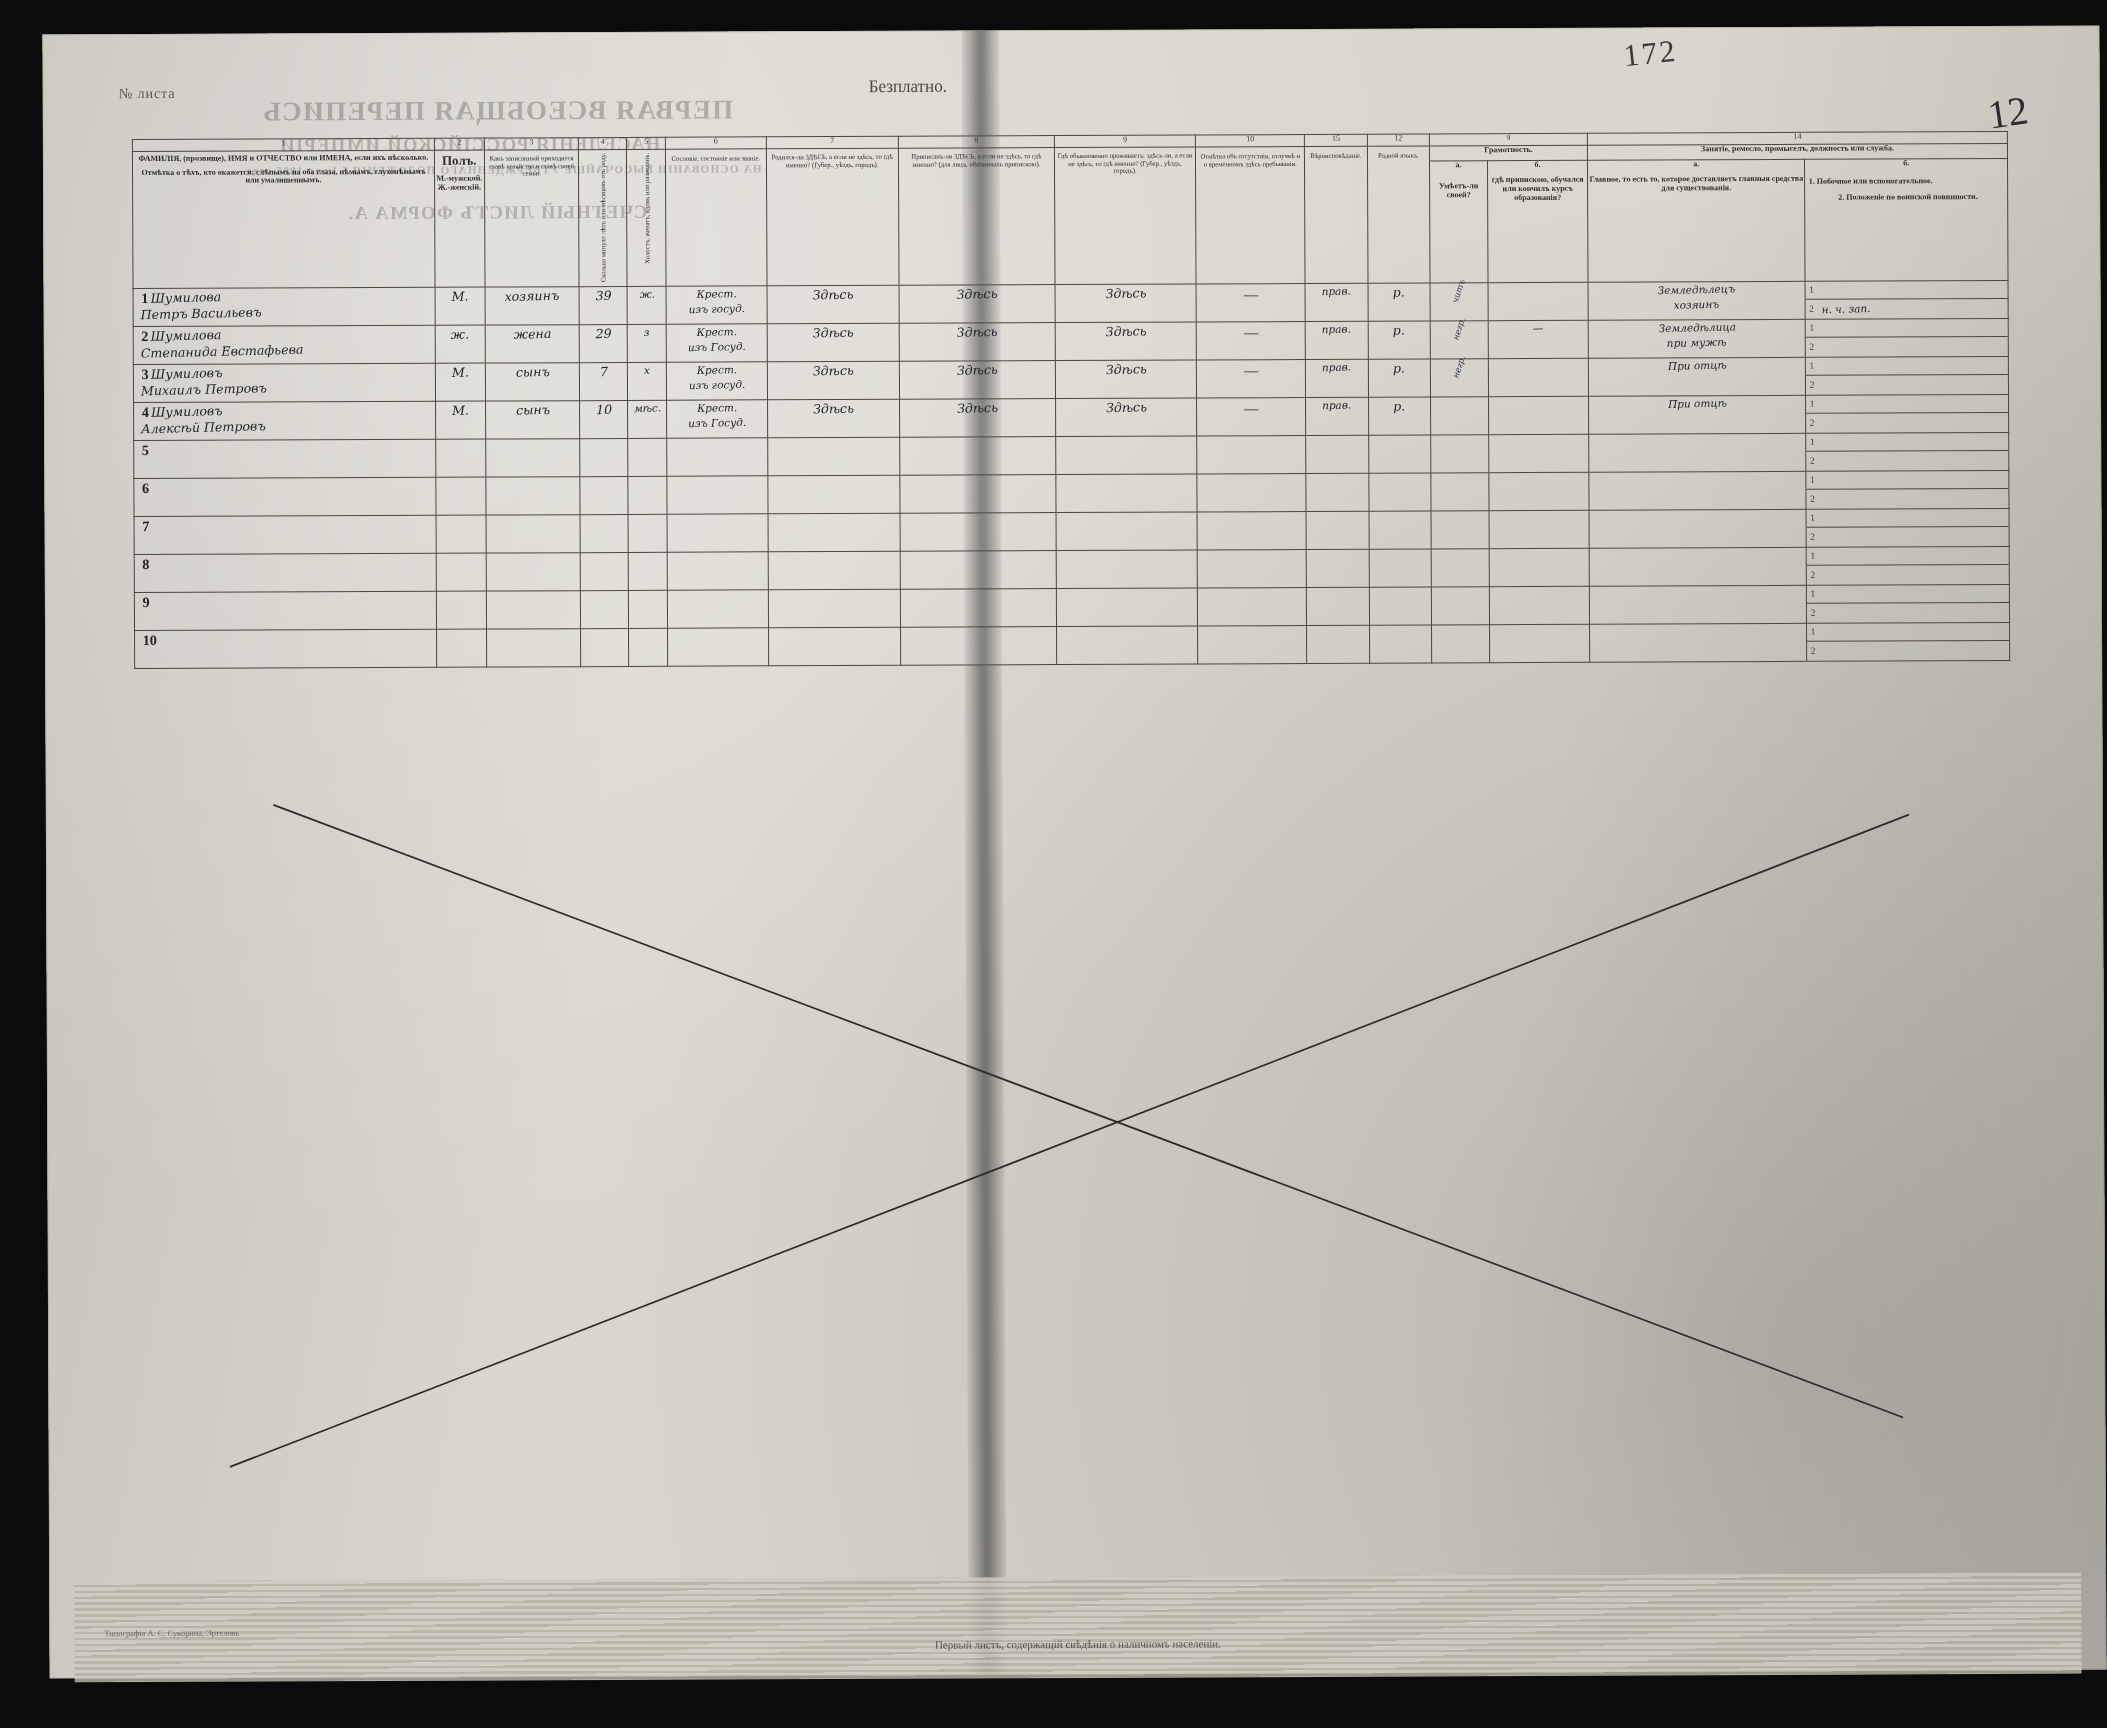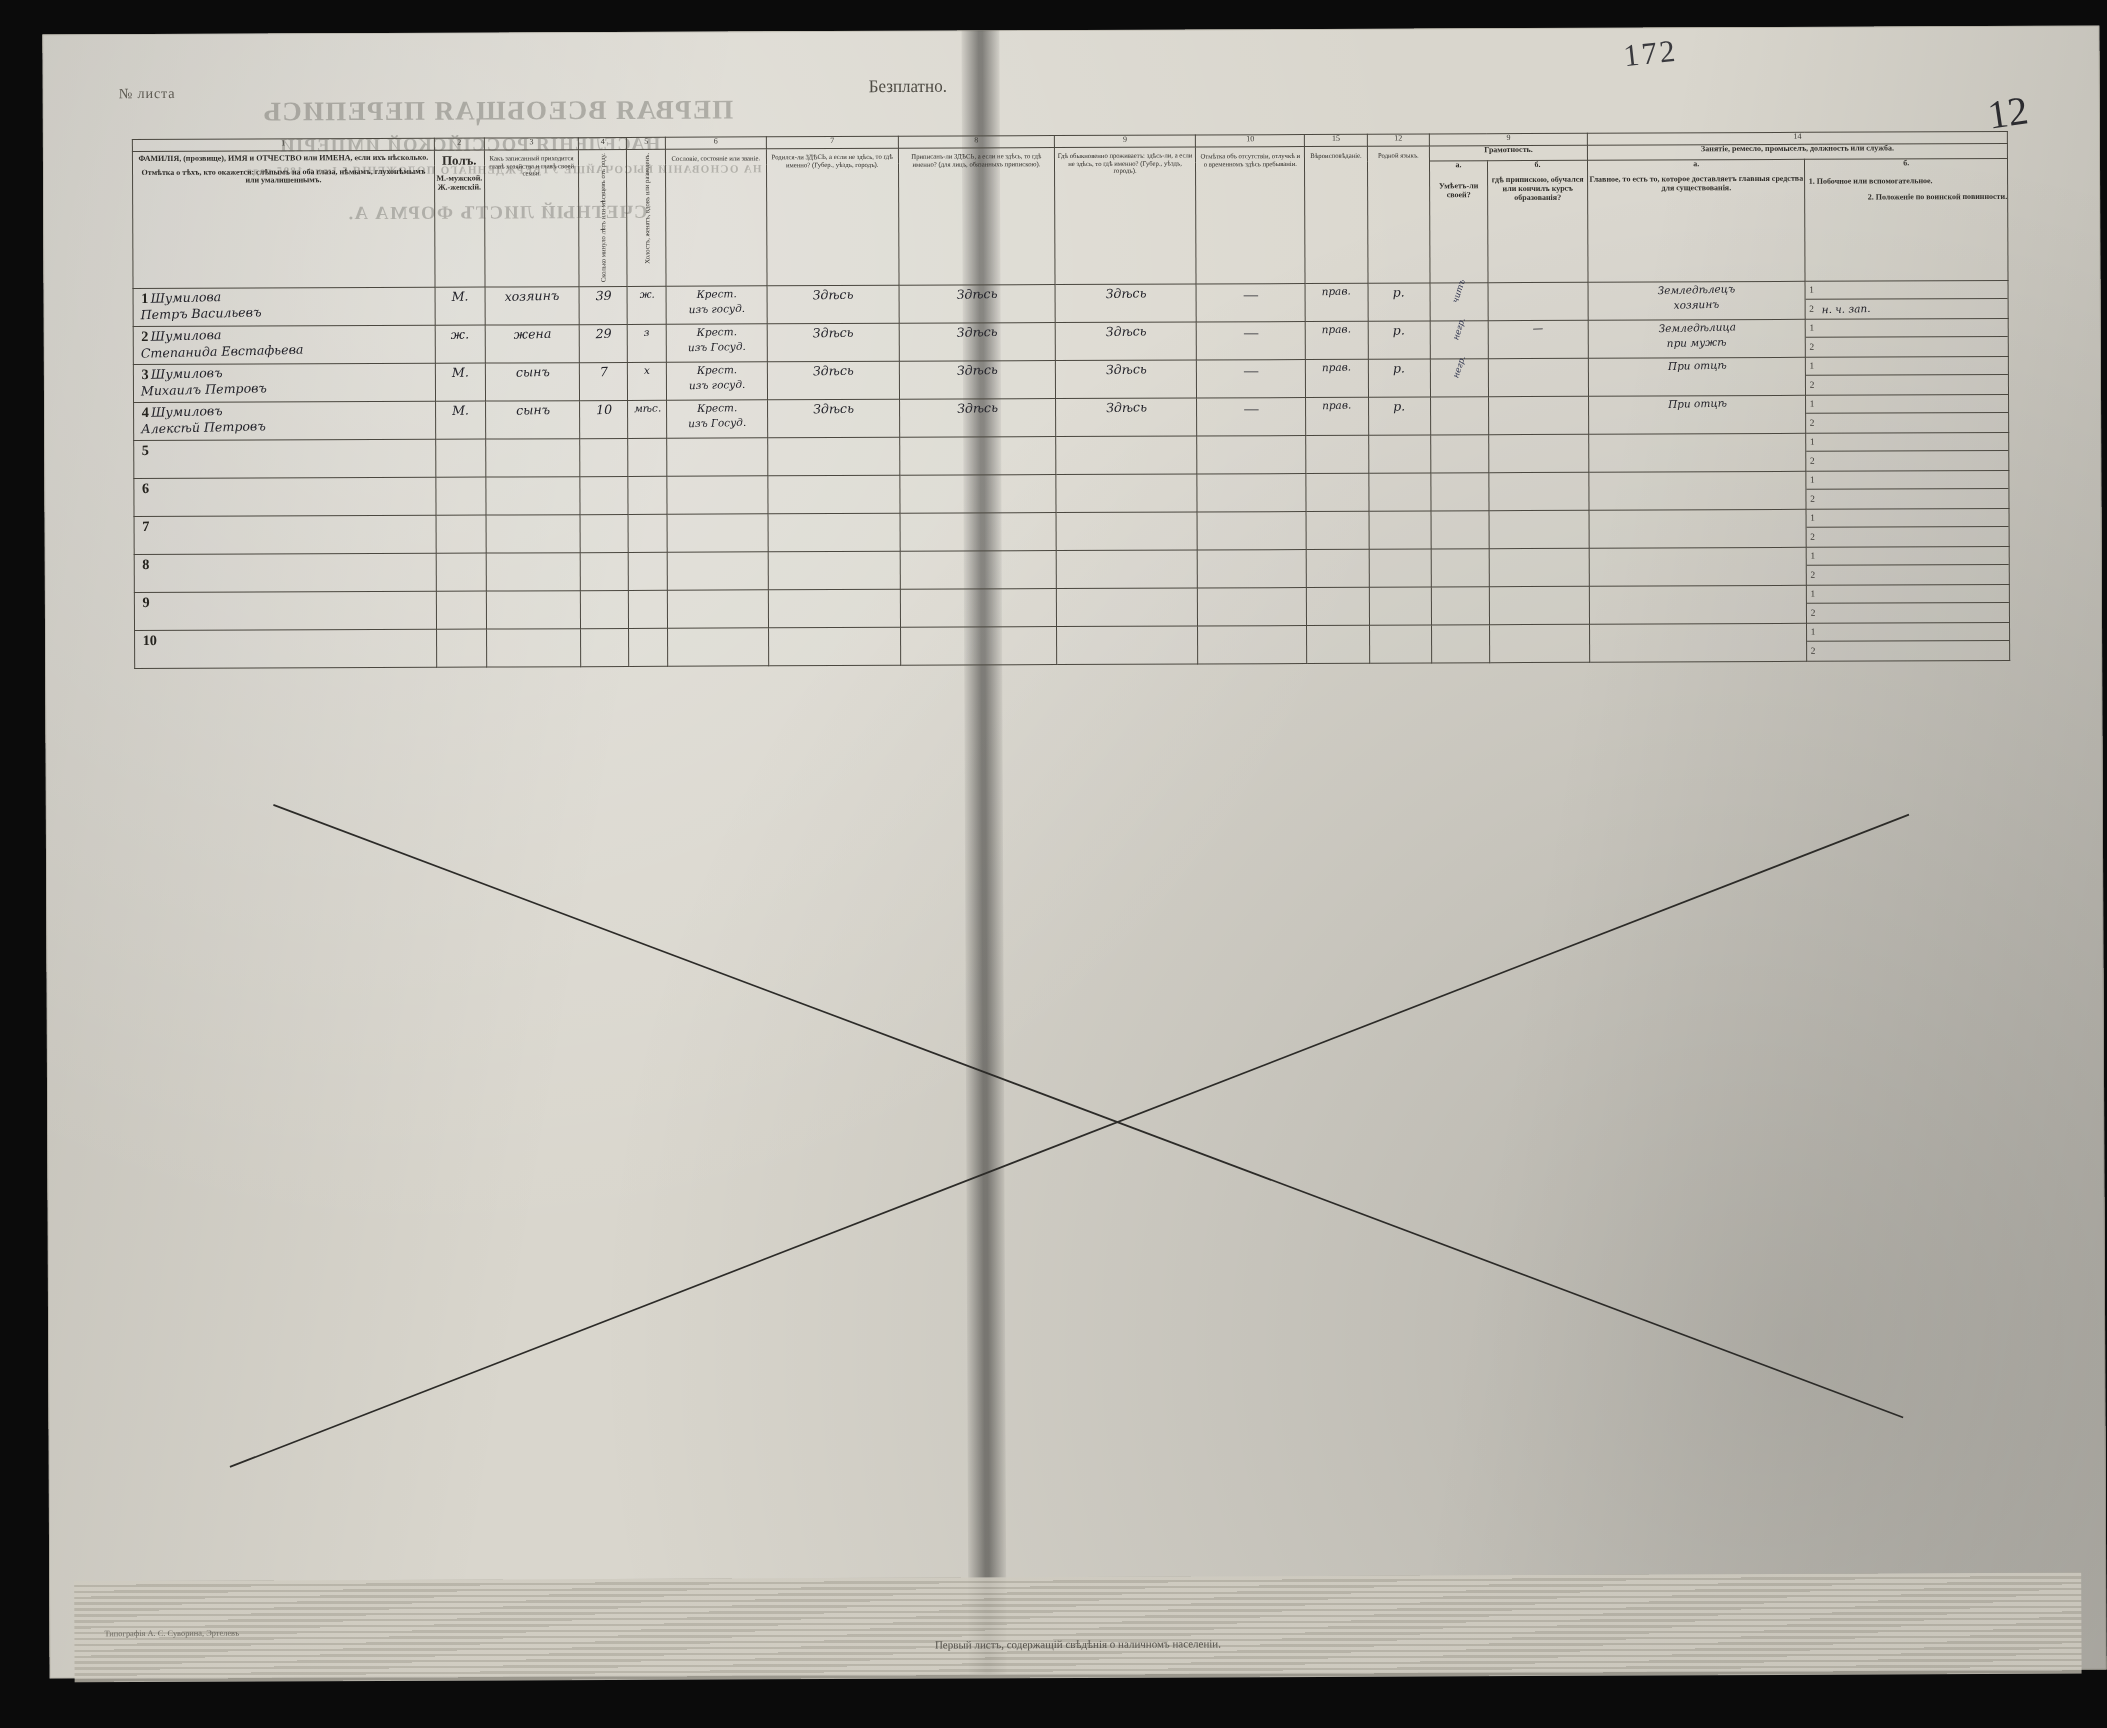--- a/index.html
+++ b/index.html
@@ -174,21 +174,21 @@
           <div>б.</div>
           <div class="tiny" style="padding-top:5.9px">гдѣ припискою, обучался или кончилъ курсъ образованія?</div>
         </td>
         <td style="width:194px">
           <div>а.</div>
           <div class="tiny" style="padding-top:5.9px">Главное, то есть то, которое доставляетъ главныя средства для существованія.</div>
         </td>
         <td style="width:181px">
           <div>б.</div>
           <div class="tiny" style="padding-top:8.4px;text-align:left;padding-left:3.4px">1. Побочное или вспомогательное.</div>
-          <div class="tiny" style="padding-top:7.6px;text-align:right;padding-left:3.4px">2. Положеніе по воинской повинности.</div>
+          <div class="tiny" style="padding-top:7.6px;text-align:center;padding-left:3.4px">2. Положеніе по воинской повинности.</div>
         </td>
       </tr>
 
       </tbody>
         <tbody id="rows">
           <tr class="datarow">
             <td style="position:relative">
               <span class="rownum" style="position:absolute;left:3.4px;top:0.8px">1</span>
               <div style="text-align:left;padding:1.7px 0 0 17px"><span class="hand">Шумилова</span></div>
               <div style="text-align:left;padding:2.5px 0 0 6.7px"><span class="hand">Петръ Васильевъ</span></div>

